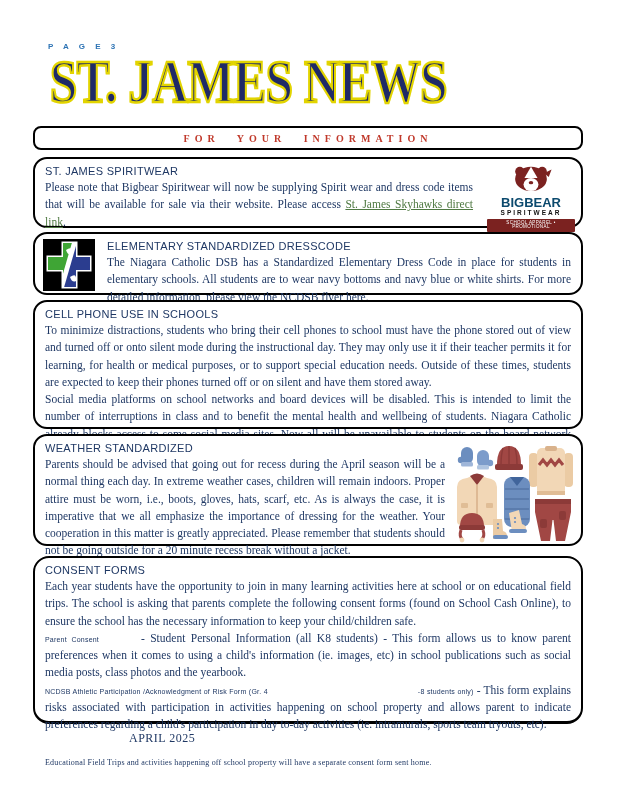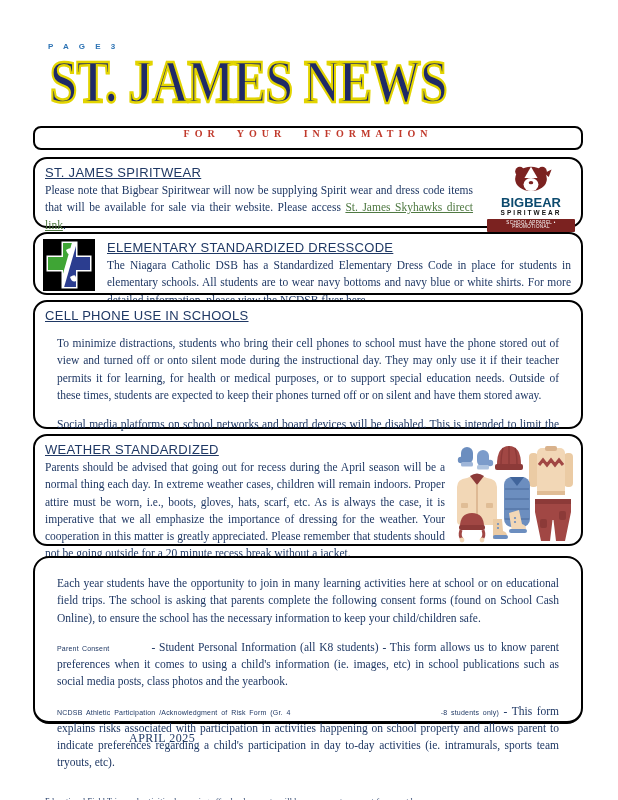--- a/index.html
+++ b/index.html
@@ -15,33 +15,33 @@
   .title-wrap{position:absolute;top:50px;left:0;width:618px;}
   .masthead{
     display:inline-block;font-family:"Liberation Serif", serif;font-weight:bold;
     font-size:62px;line-height:1.0;color:#1F2A67;white-space:nowrap;
     -webkit-text-stroke:2.5px #E2D400;letter-spacing:-1px;
     transform:scaleX(0.80);transform-origin:center;
   }
   .fyi-banner{
     position:absolute;left:33px;top:126px;width:550px;height:24px;box-sizing:border-box;
     border:2px solid #000;border-radius:8px;background:#fff;
-    display:flex;justify-content:center;
+    display:flex;align-items:center;justify-content:center;
     font-size:10px;font-weight:bold;color:#C0392B;letter-spacing:5px;word-spacing:10px;
   }
   .box{
     position:absolute;left:33px;width:550px;box-sizing:border-box;background:#fff;
     border:2px solid #000;border-radius:14px;padding:5px 10px 4px 10px;
   }
   .sec-head{
-    font-family:"Liberation Sans", sans-serif;font-size:13px;letter-spacing:0.3px;
-    color:#1F3864;margin:1px 0 2px 0;text-decoration:underline;
+    font-family:"Liberation Sans", sans-serif;font-size:11px;letter-spacing:0.3px;
+    color:#1F3864;margin:1px 0 2px 0;
   }
   .body-text{font-size:11.5px;line-height:1.5;text-align:justify;}
-  .body-text p{margin:12px;}
+  .body-text p{margin:0;}
   .link{color:#4F7942;text-decoration:underline;cursor:pointer;}
   
   #box-spiritwear{top:157px;height:71px;}
   #box-spiritwear .body-text{padding-right:98px;}
   .bb-logo{
     position:absolute;right:6px;top:4px;width:88px;text-align:center;line-height:1;
   }
   .bb-name{font-family:"Liberation Sans", sans-serif;font-weight:bold;font-size:13px;color:#0c4a6e;letter-spacing:0px;}
   .bb-sub{font-family:"Liberation Sans", sans-serif;font-weight:bold;font-size:6.5px;color:#111;letter-spacing:2px;margin-top:1px;}
   .bb-strip{
@@ -182,20 +182,21 @@
     <path d="M40,78 l9,0 l1,12 q4,1 4,5 q0,3 -4,3 h-10 Z" fill="#EBCBA4"></path>
     <rect x="40" y="94" width="15" height="4" rx="2" fill="#6C8EBF"></rect>
     <circle cx="45" cy="83" r="1.1" fill="#6C8EBF"></circle>
     <circle cx="45" cy="87" r="1.1" fill="#6C8EBF"></circle>
     <circle cx="62" cy="77" r="1.1" fill="#6C8EBF"></circle>
     <circle cx="62" cy="81" r="1.1" fill="#6C8EBF"></circle>
   </svg>
 </div>
 
 <div class="box" id="box-consent">
+  <div class="sec-head">CONSENT FORMS</div>
   <div class="body-text">
     <p>Each year students have the opportunity to join in many learning activities here at school or on educational field trips. The school is asking that parents complete the following consent forms (found on School Cash Online), to ensure the school has the necessary information to keep your child/children safe.</p>
     <p class="consent-item">
       <span class="small-label">Parent Consent</span><span class="spacer-label"></span><span>- Student Personal Information (all K8 students) - This form allows us to know parent preferences when it comes to using a child's information (ie. images, etc) in school publications such as social media posts, class photos and the yearbook.</span>
     </p>
     <p class="consent-item">
       <span class="small-label">NCDSB Athletic Participation /Acknowledgment of Risk Form (Gr. 4</span><span class="spacer-wide"></span><span class="small-label">-8 students only)</span>
       <span>- This form explains risks associated with participation in activities happening on school property and allows parent to indicate preferences regarding a child's participation in day to-day activities (ie. intramurals, sports team tryouts, etc).</span>
     </p>
   </div>

